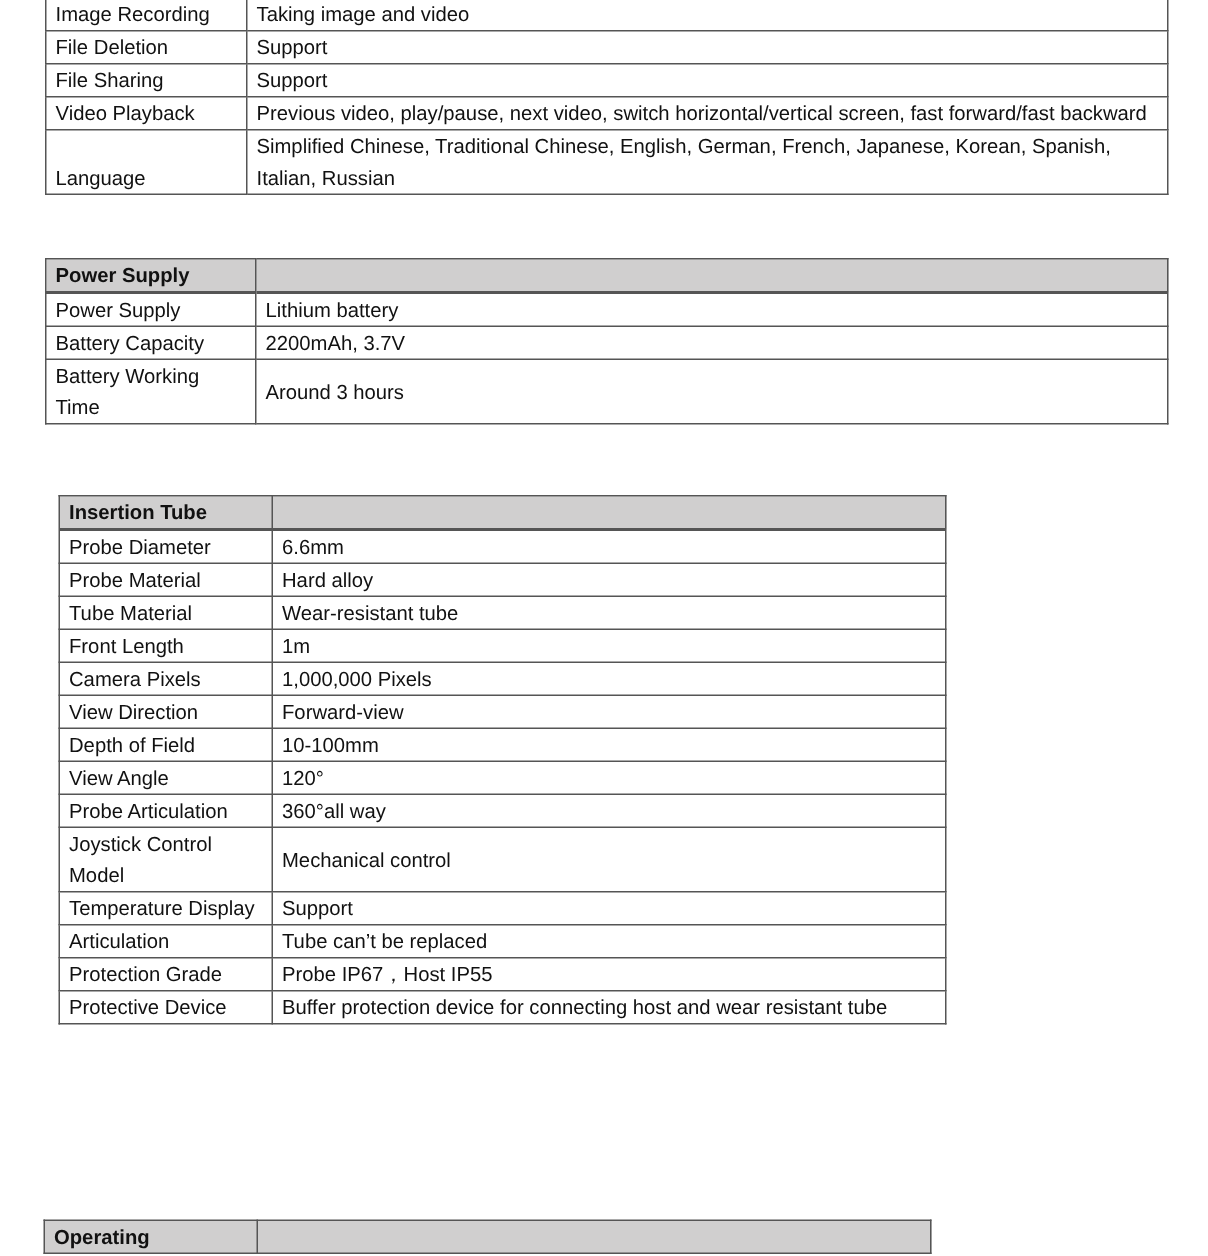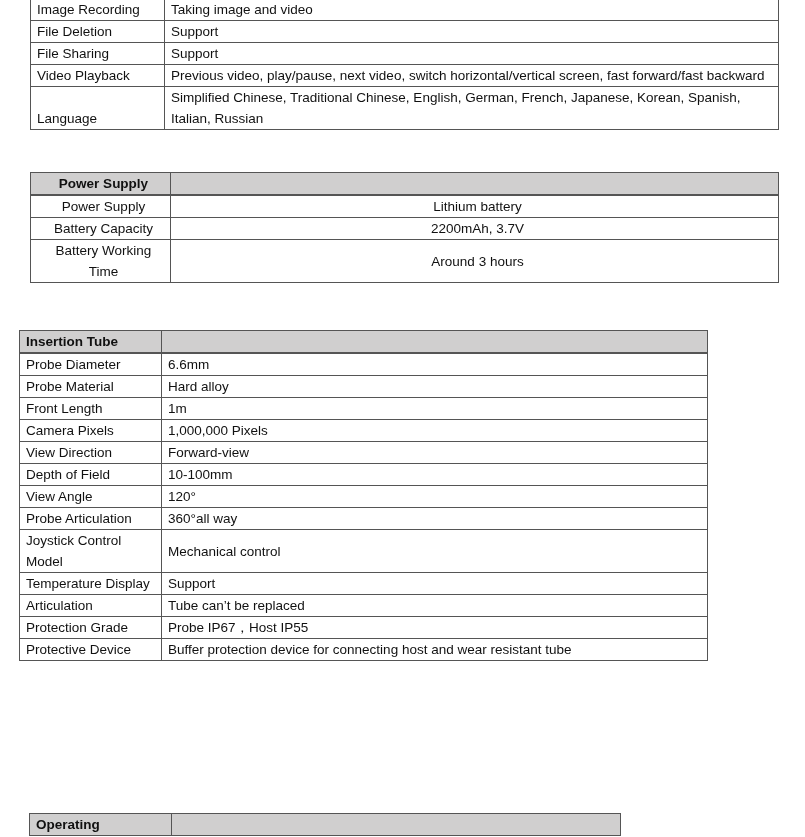--- a/index.html
+++ b/index.html
@@ -35,23 +35,23 @@
     border-bottom: 2px solid #555555;
   }
   table.spec tr.head td.hblank {
     background: #d0cfcf;
   }
   td.bottom-align {
     vertical-align: bottom !important;
   }
   #t1 { left: 30px; top: -2px; width: 749px; }
   #t1 col.c1 { width: 134px; }
-  #t2 { left: 30px; top: 172px; width: 749px; text-align: center; }
+  #t2 { left: 30px; top: 172px; width: 749px; }
   #t2 col.c1 { width: 140px; }
-  #t3 { left: 19px; top: 330px; width: 689px; }
+  #t3 { left: 39px; top: 330px; width: 592px; }
   #t3 col.c1 { width: 142px; }
   #t4 { left: 29px; top: 813px; width: 592px; }
   #t4 col.c1 { width: 142px; }
   #t4 tr.head td { border-bottom: 1px solid #555555; }
 </style>
 </head>
 <body>
 
 <table class="spec" id="t1">
   <colgroup>
@@ -125,20 +125,24 @@
   </tr>
   <tr>
     <td>Probe Diameter</td>
     <td>6.6mm</td>
   </tr>
   <tr>
     <td>Probe Material</td>
     <td>Hard alloy</td>
   </tr>
   <tr>
+    <td>Tube Material</td>
+    <td>Wear-resistant tube</td>
+  </tr>
+  <tr>
     <td>Front Length</td>
     <td>1m</td>
   </tr>
   <tr>
     <td>Camera Pixels</td>
     <td>1,000,000 Pixels</td>
   </tr>
   <tr>
     <td>View Direction</td>
     <td>Forward-view</td>

